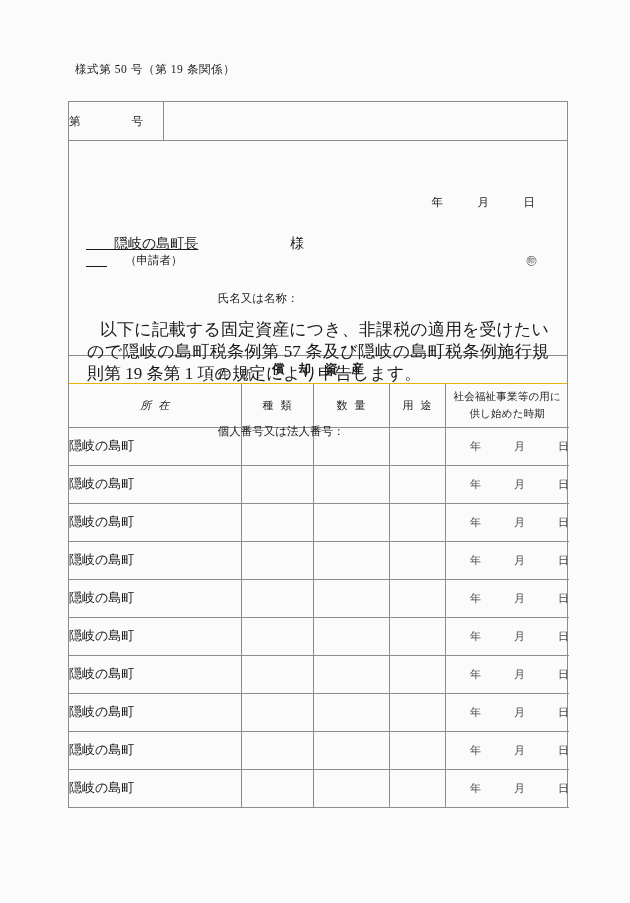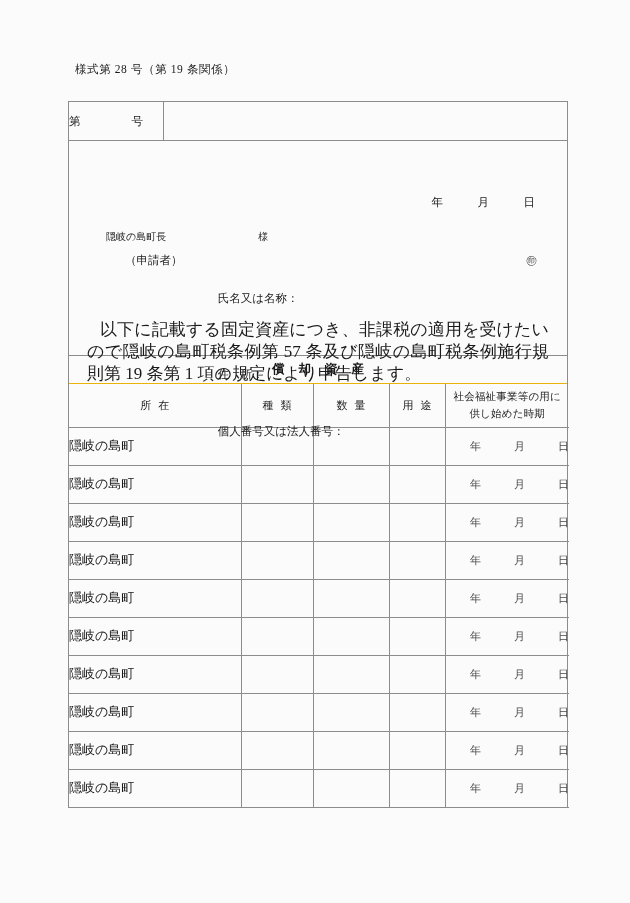--- a/index.html
+++ b/index.html
@@ -85,22 +85,23 @@
     right: 32px;
     top: 54px;
     font-size: 11.5px;
     white-space: pre;
   }
 
   .addressee {
     position: absolute;
     left: 17px;
     top: 78px;
-    font-size: 10px;
-    white-space: pre;
+    font-size: 14px;
+    white-space: pre;
+    text-decoration: underline;
   }
   .addressee .sama {
     display: inline-block;
     margin-left: 92px;
   }
 
   .applicant {
     position: absolute;
     left: 120px;
     top: 110px;
@@ -170,21 +171,21 @@
   .asset-table th:last-child,
   .asset-table td:last-child {
     border-right: none;
   }
 
   .asset-table th {
     height: 43px;
     font-weight: normal;
     vertical-align: middle;
   }
-  .th-loc    { width: 172px; }
+  .th-loc    { width: 172px; font-style: italic; }
   .th-kind   { width: 72px;  }
   .th-qty    { width: 76px;  }
   .th-use    { width: 56px;  }
   .th-period { width: 124px; }
 
   .th-center {
     text-align: center;
     letter-spacing: 7px;
     padding-left: 7px;
   }
@@ -210,21 +211,21 @@
     font-size: 11px;
     white-space: pre;
     color: #4a4a4a;
   }
 </style>
 </head>
 <body>
 
 <div class="page">
 
-  <div class="form-no">様式第 28 号（第 19 条関係）</div>
+  <div class="form-no">様式第 50 号（第 19 条関係）</div>
 
   <div class="frame">
 
     <div class="title-row">
       <div class="title-no-cell">
         <span class="inner">第　　　　号</span>
       </div>
     </div>
 
     <div class="body-block">

